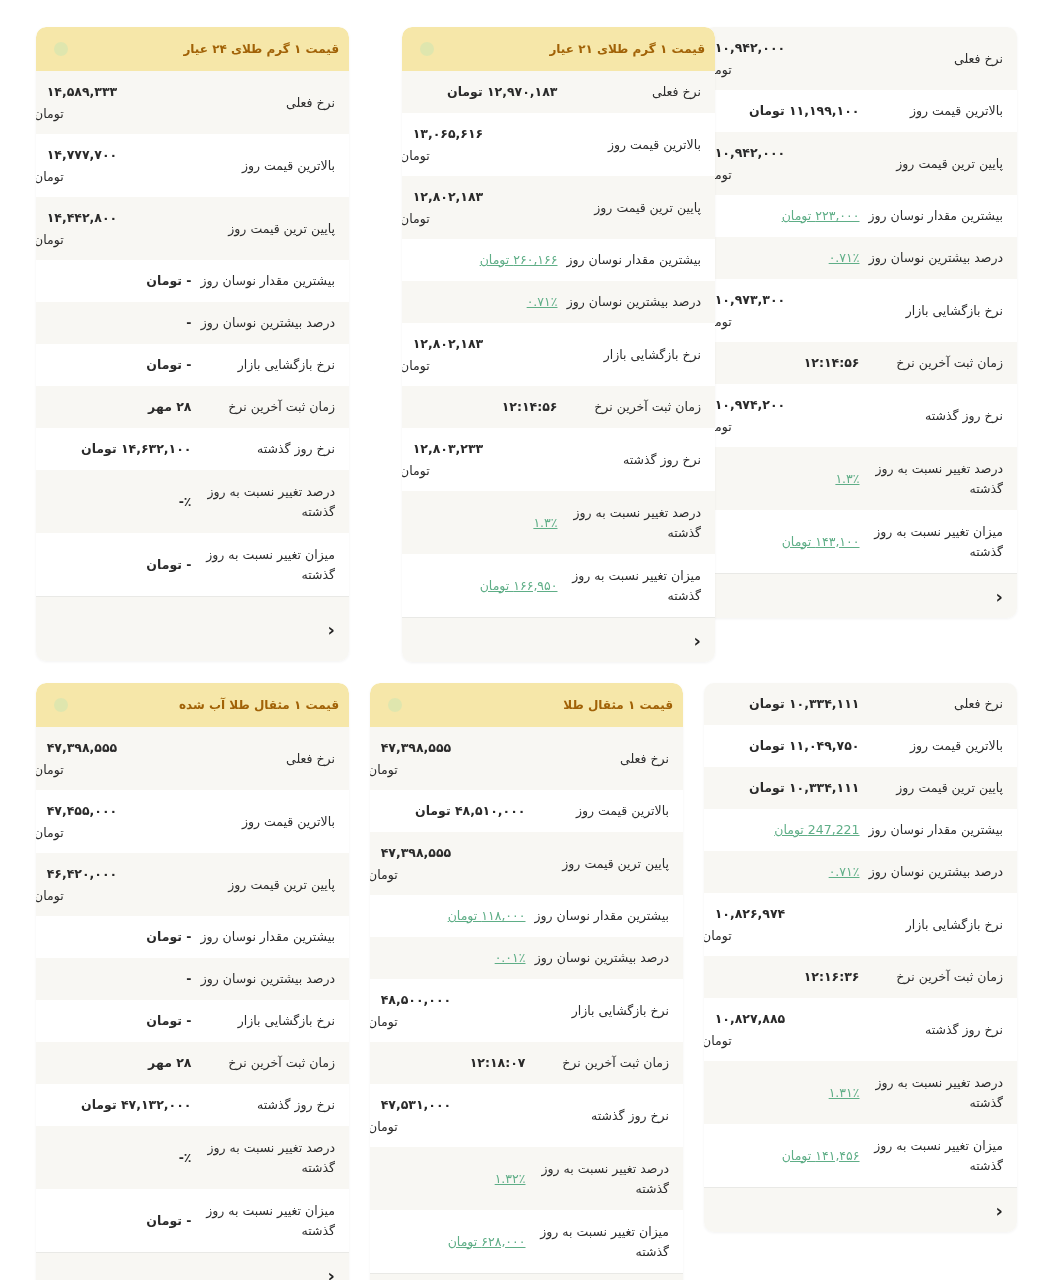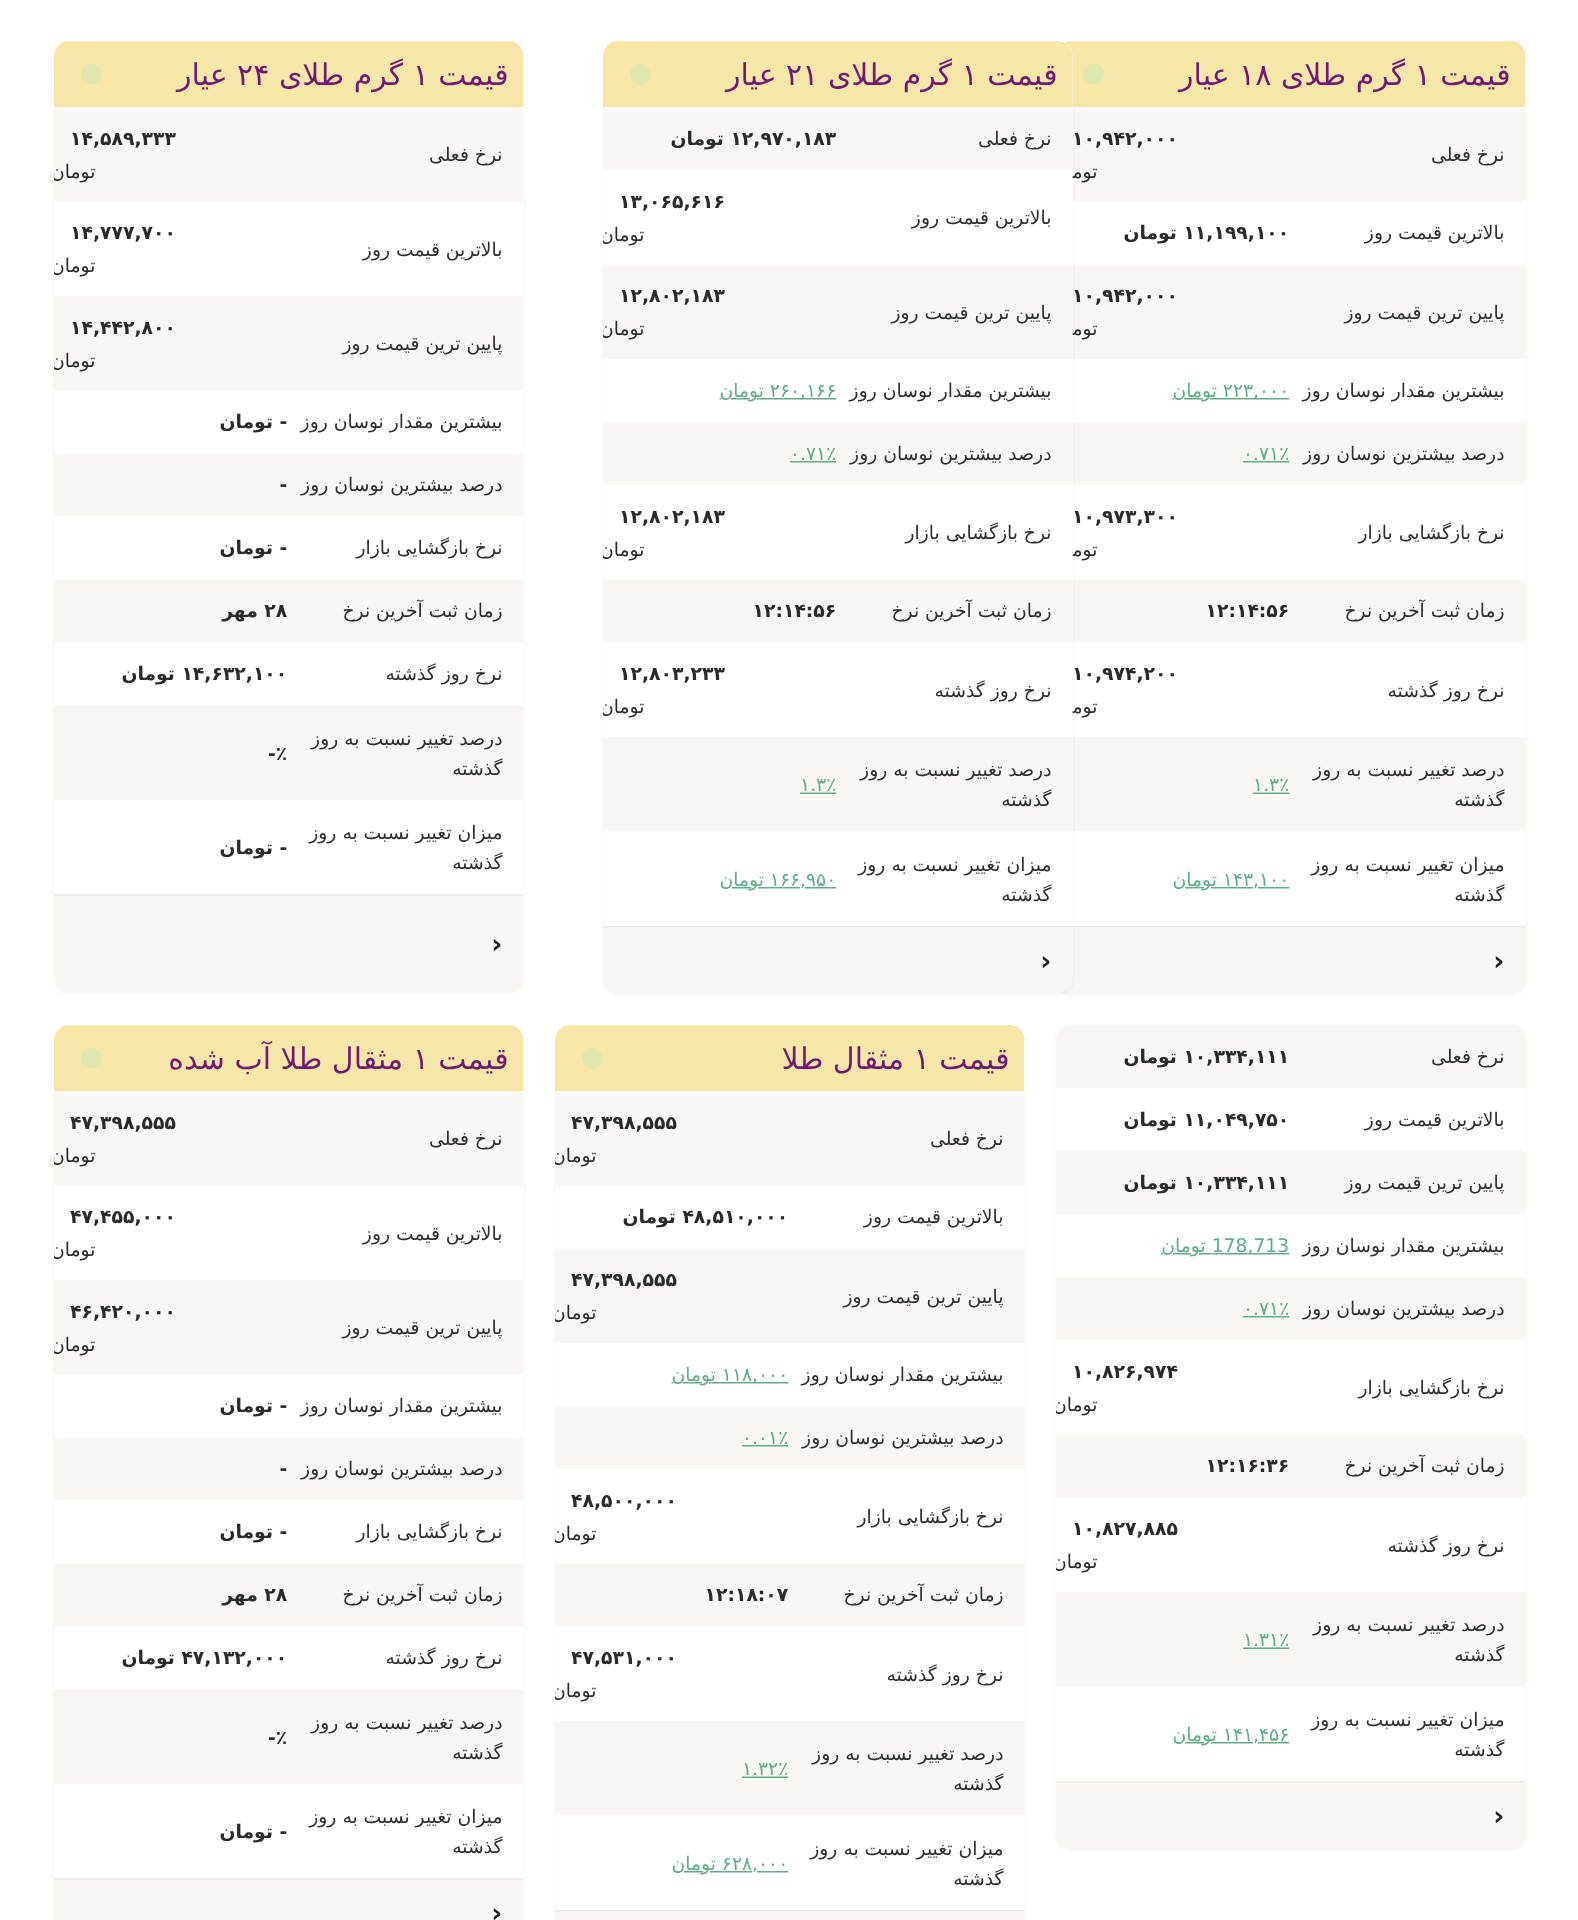--- a/index.html
+++ b/index.html
@@ -21,23 +21,23 @@
   .card-header {
     height: 44px;
     background: #f6e7a9;
     display: flex;
     align-items: center;
     justify-content: space-between;
     padding: 0 10px 0 18px;
     border-radius: 10px 10px 0 0;
   }
   .card-title {
-    font-size: 20px;
-    font-weight: normal;
-    color: #701a75;
+    font-size: 12px;
+    font-weight: bold;
+    color: #a16207;
   }
   .dot {
     width: 14px; height: 14px; border-radius: 50%;
     background: #dfe6ae;
   }
   .row {
     display: flex;
     align-items: center;
     justify-content: space-between;
     padding: 0 0 0 0;
@@ -79,24 +79,20 @@
   }
   .chev {
     font-size: 18px; font-weight: bold; color: #222;
   }
   .shadow { box-shadow: 0 1px 3px rgba(0,0,0,0.05); }
 </style>
 </head>
 <body>
 
 <div class="card shadow" style="left:704px; top:27px;">
-  <div class="card-header">
-    <span class="card-title">قیمت ۱ گرم طلای ۱۸ عیار</span>
-    <span class="dot"></span>
-  </div>
   <div class="row odd h2">
     <span class="row-label">نرخ فعلی</span>
     <span class="row-value stack">
         <span class="num">۱۰,۹۴۲,۰۰۰</span>
         <span class="unit">تومان</span>
       </span>
   </div>
   <div class="row even h1">
     <span class="row-label">بالاترین قیمت روز</span>
     <span class="row-value">۱۱,۱۹۹,۱۰۰ تومان</span>
@@ -276,21 +272,21 @@
   <div class="row even h1">
     <span class="row-label">بالاترین قیمت روز</span>
     <span class="row-value">۱۱,۰۴۹,۷۵۰ تومان</span>
   </div>
   <div class="row odd h1">
     <span class="row-label">پایین ترین قیمت روز</span>
     <span class="row-value">۱۰,۳۳۴,۱۱۱ تومان</span>
   </div>
   <div class="row even h1">
     <span class="row-label">بیشترین مقدار نوسان روز</span>
-    <span class="row-value green">178,713 تومان</span>
+    <span class="row-value green">247,221 تومان</span>
   </div>
   <div class="row odd h1">
     <span class="row-label">درصد بیشترین نوسان روز</span>
     <span class="row-value green">۰.۷۱٪</span>
   </div>
   <div class="row even h2">
     <span class="row-label">نرخ بازگشایی بازار</span>
     <span class="row-value stack">
         <span class="num">۱۰,۸۲۶,۹۷۴</span>
         <span class="unit">تومان</span>

